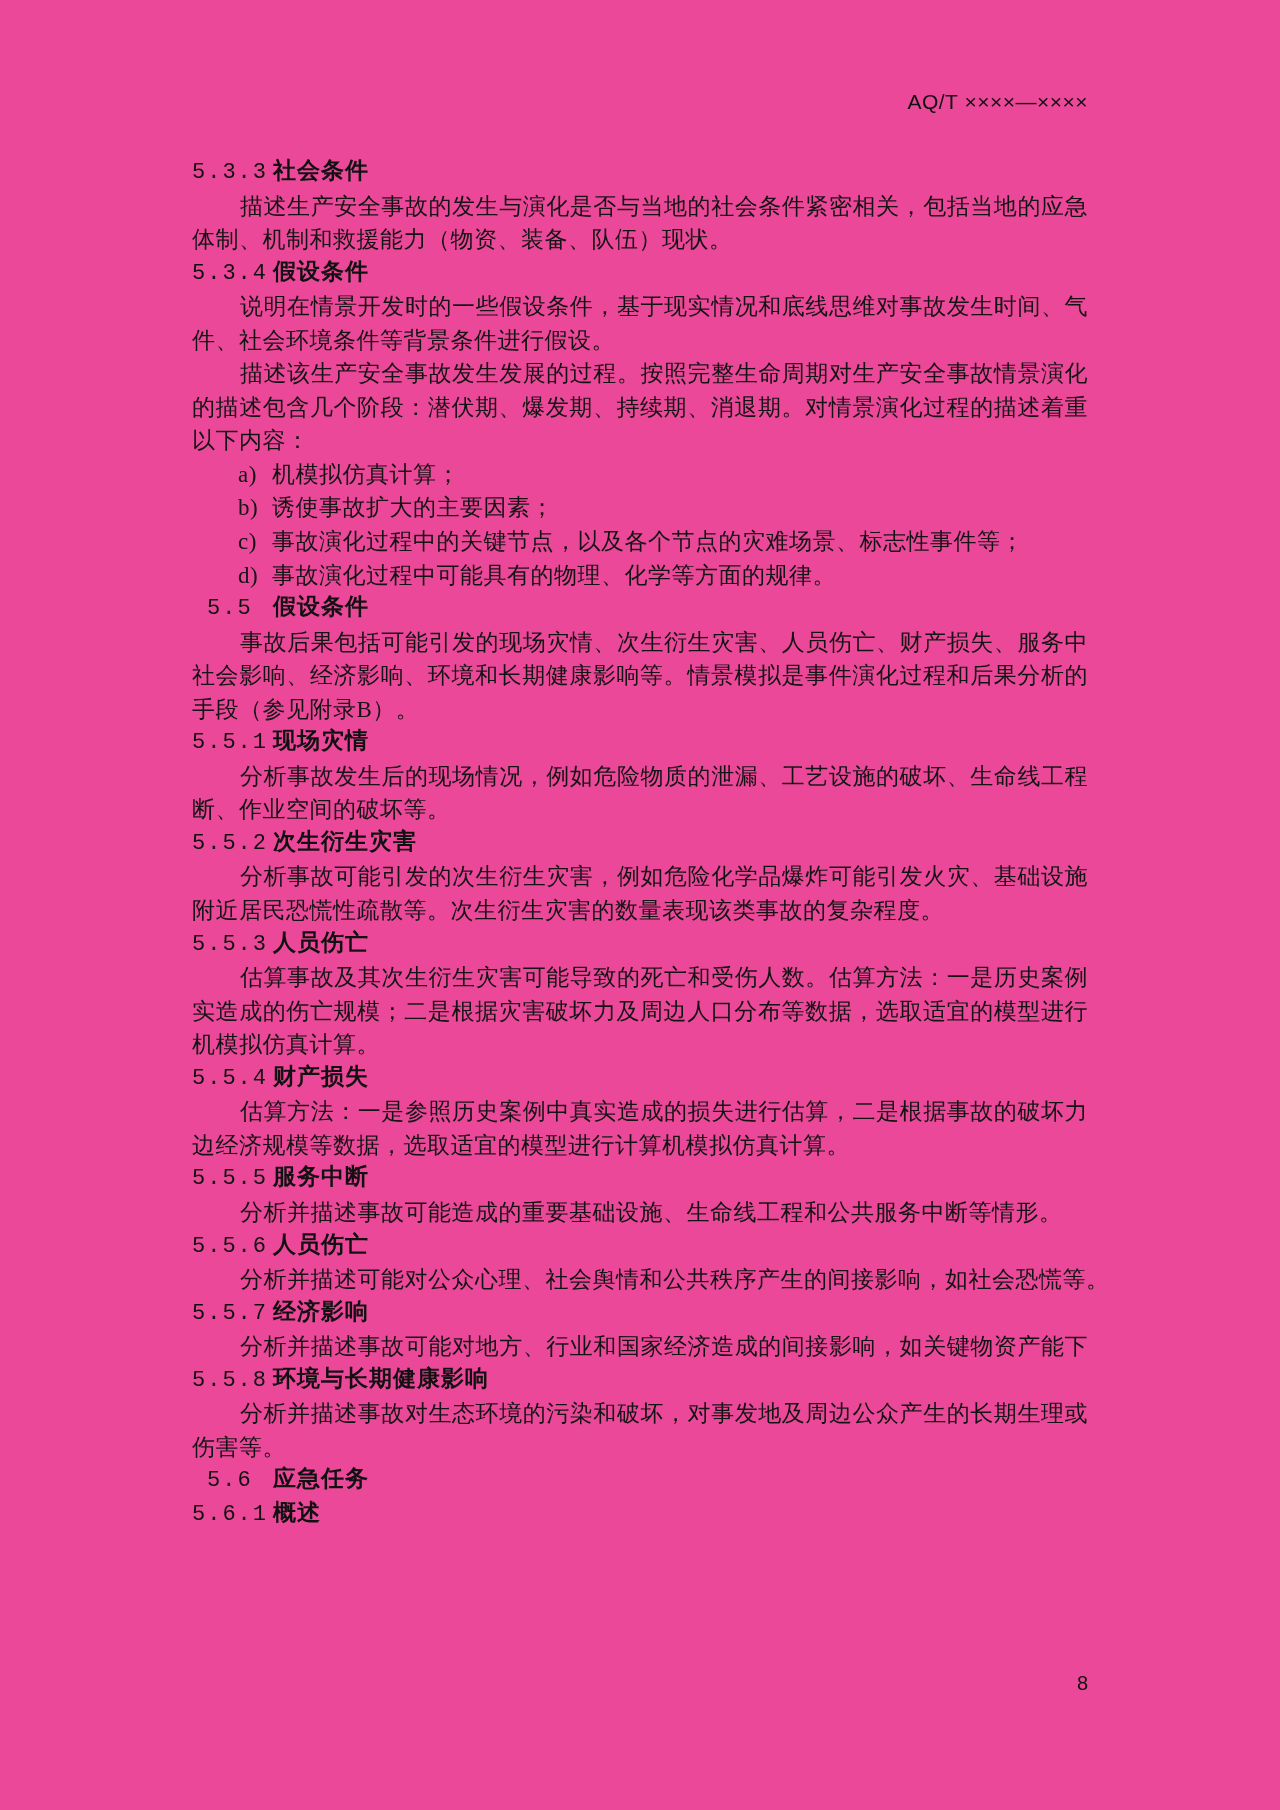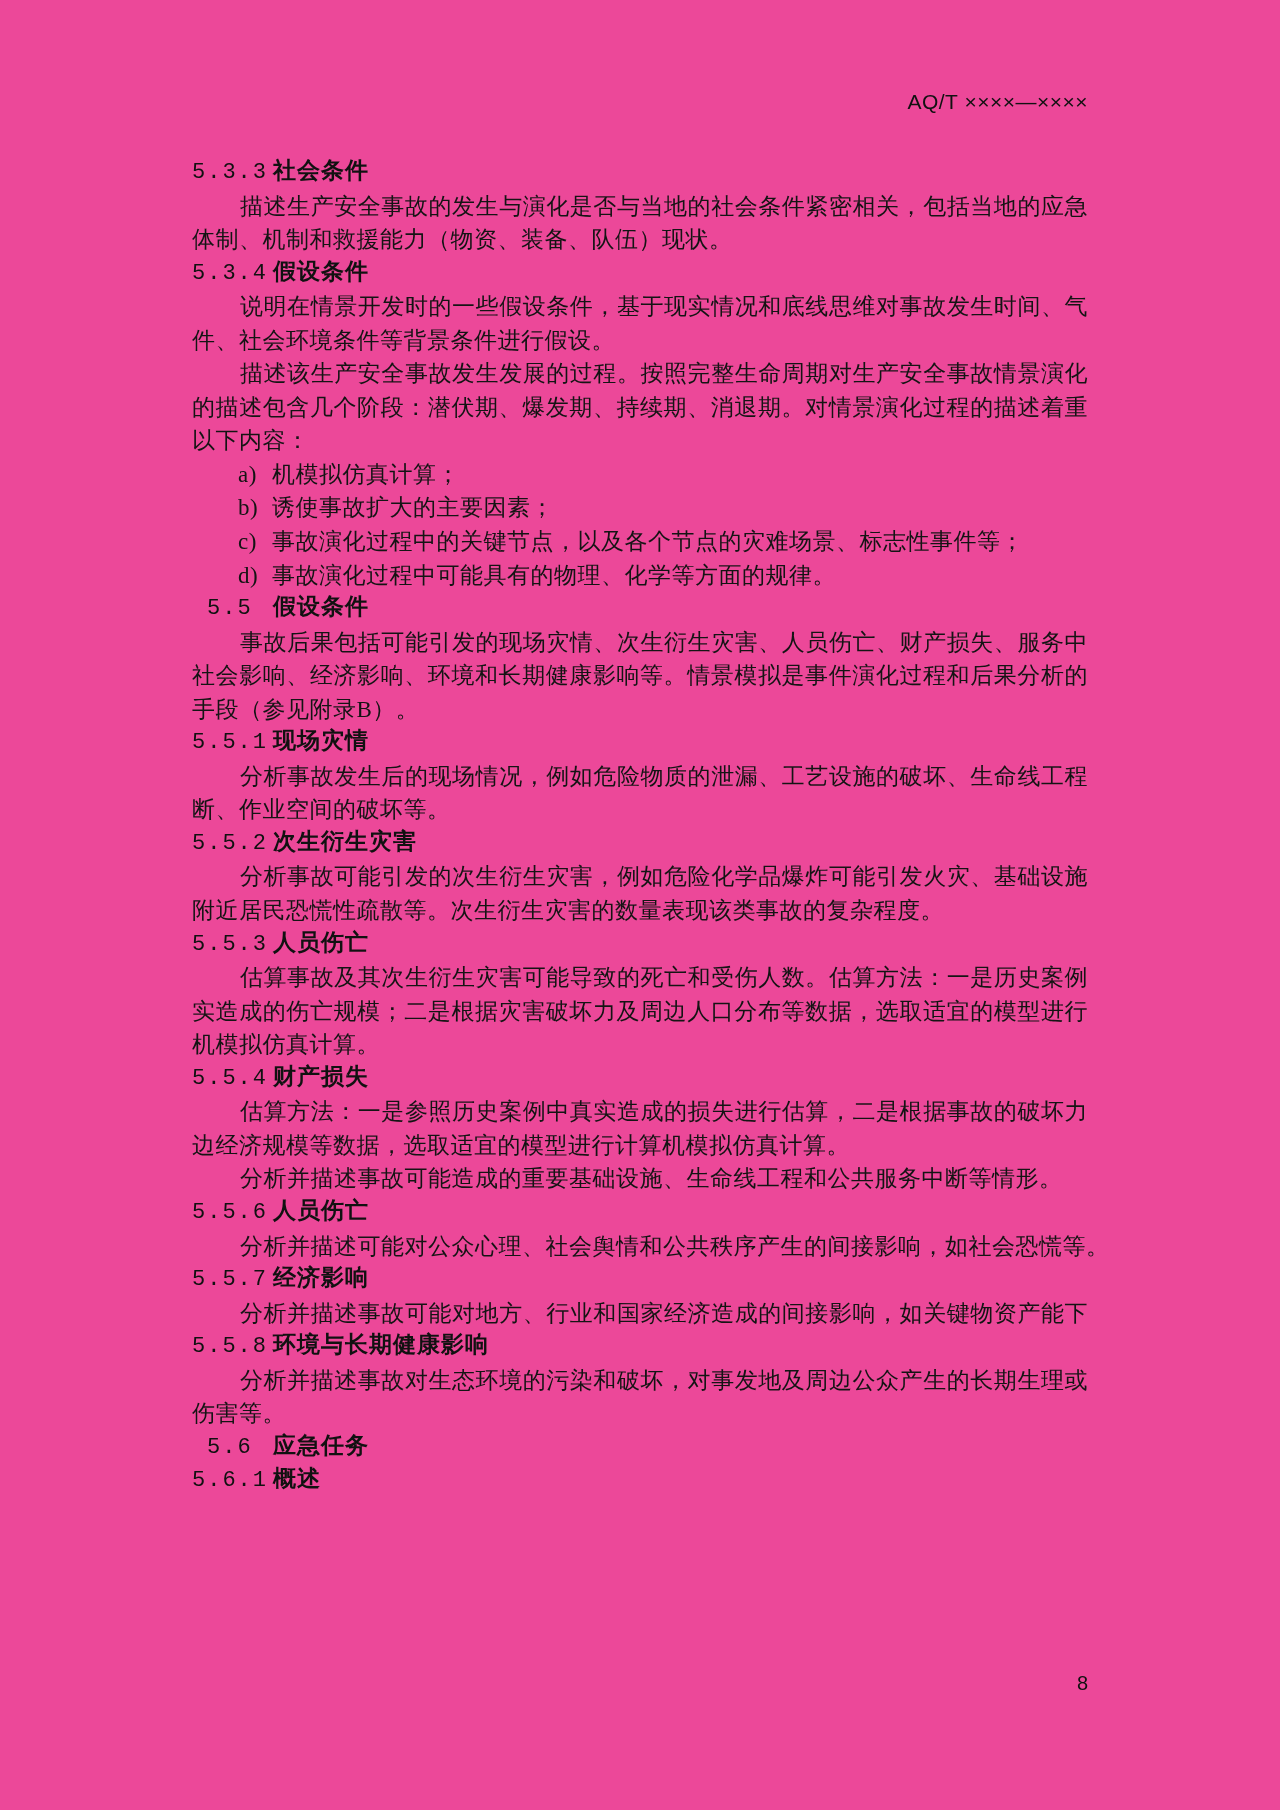--- a/index.html
+++ b/index.html
@@ -109,20 +109,21 @@
       <div class="line heading level3"><span class="hnum">5.5.2</span><span class="htitle">次生衍生灾害</span></div>
       <div class="line body-line fill indent">分析事故可能引发的次生衍生灾害，例如危险化学品爆炸可能引发火灾、基础设施破坏、</div>
       <div class="line body-line">附近居民恐慌性疏散等。次生衍生灾害的数量表现该类事故的复杂程度。</div>
       <div class="line heading level3"><span class="hnum">5.5.3</span><span class="htitle">人员伤亡</span></div>
       <div class="line body-line fill indent">估算事故及其次生衍生灾害可能导致的死亡和受伤人数。估算方法：一是历史案例中真</div>
       <div class="line body-line fill">实造成的伤亡规模；二是根据灾害破坏力及周边人口分布等数据，选取适宜的模型进行计算</div>
       <div class="line body-line">机模拟仿真计算。</div>
       <div class="line heading level3"><span class="hnum">5.5.4</span><span class="htitle">财产损失</span></div>
       <div class="line body-line fill indent">估算方法：一是参照历史案例中真实造成的损失进行估算，二是根据事故的破坏力及周</div>
       <div class="line body-line">边经济规模等数据，选取适宜的模型进行计算机模拟仿真计算。</div>
+      <div class="line heading level3"><span class="hnum">5.5.5</span><span class="htitle">服务中断</span></div>
       <div class="line body-line indent">分析并描述事故可能造成的重要基础设施、生命线工程和公共服务中断等情形。</div>
       <div class="line heading level3"><span class="hnum">5.5.6</span><span class="htitle">人员伤亡</span></div>
       <div class="line body-line indent">分析并描述可能对公众心理、社会舆情和公共秩序产生的间接影响，如社会恐慌等。</div>
       <div class="line heading level3"><span class="hnum">5.5.7</span><span class="htitle">经济影响</span></div>
       <div class="line body-line fill indent">分析并描述事故可能对地方、行业和国家经济造成的间接影响，如关键物资产能下降、</div>
       <div class="line heading level3"><span class="hnum">5.5.8</span><span class="htitle">环境与长期健康影响</span></div>
       <div class="line body-line fill indent">分析并描述事故对生态环境的污染和破坏，对事发地及周边公众产生的长期生理或心理</div>
       <div class="line body-line">伤害等。</div>
       <div class="line heading level2"><span class="hnum">5.6</span><span class="htitle">应急任务</span></div>
       <div class="line heading level3"><span class="hnum">5.6.1</span><span class="htitle">概述</span></div>

